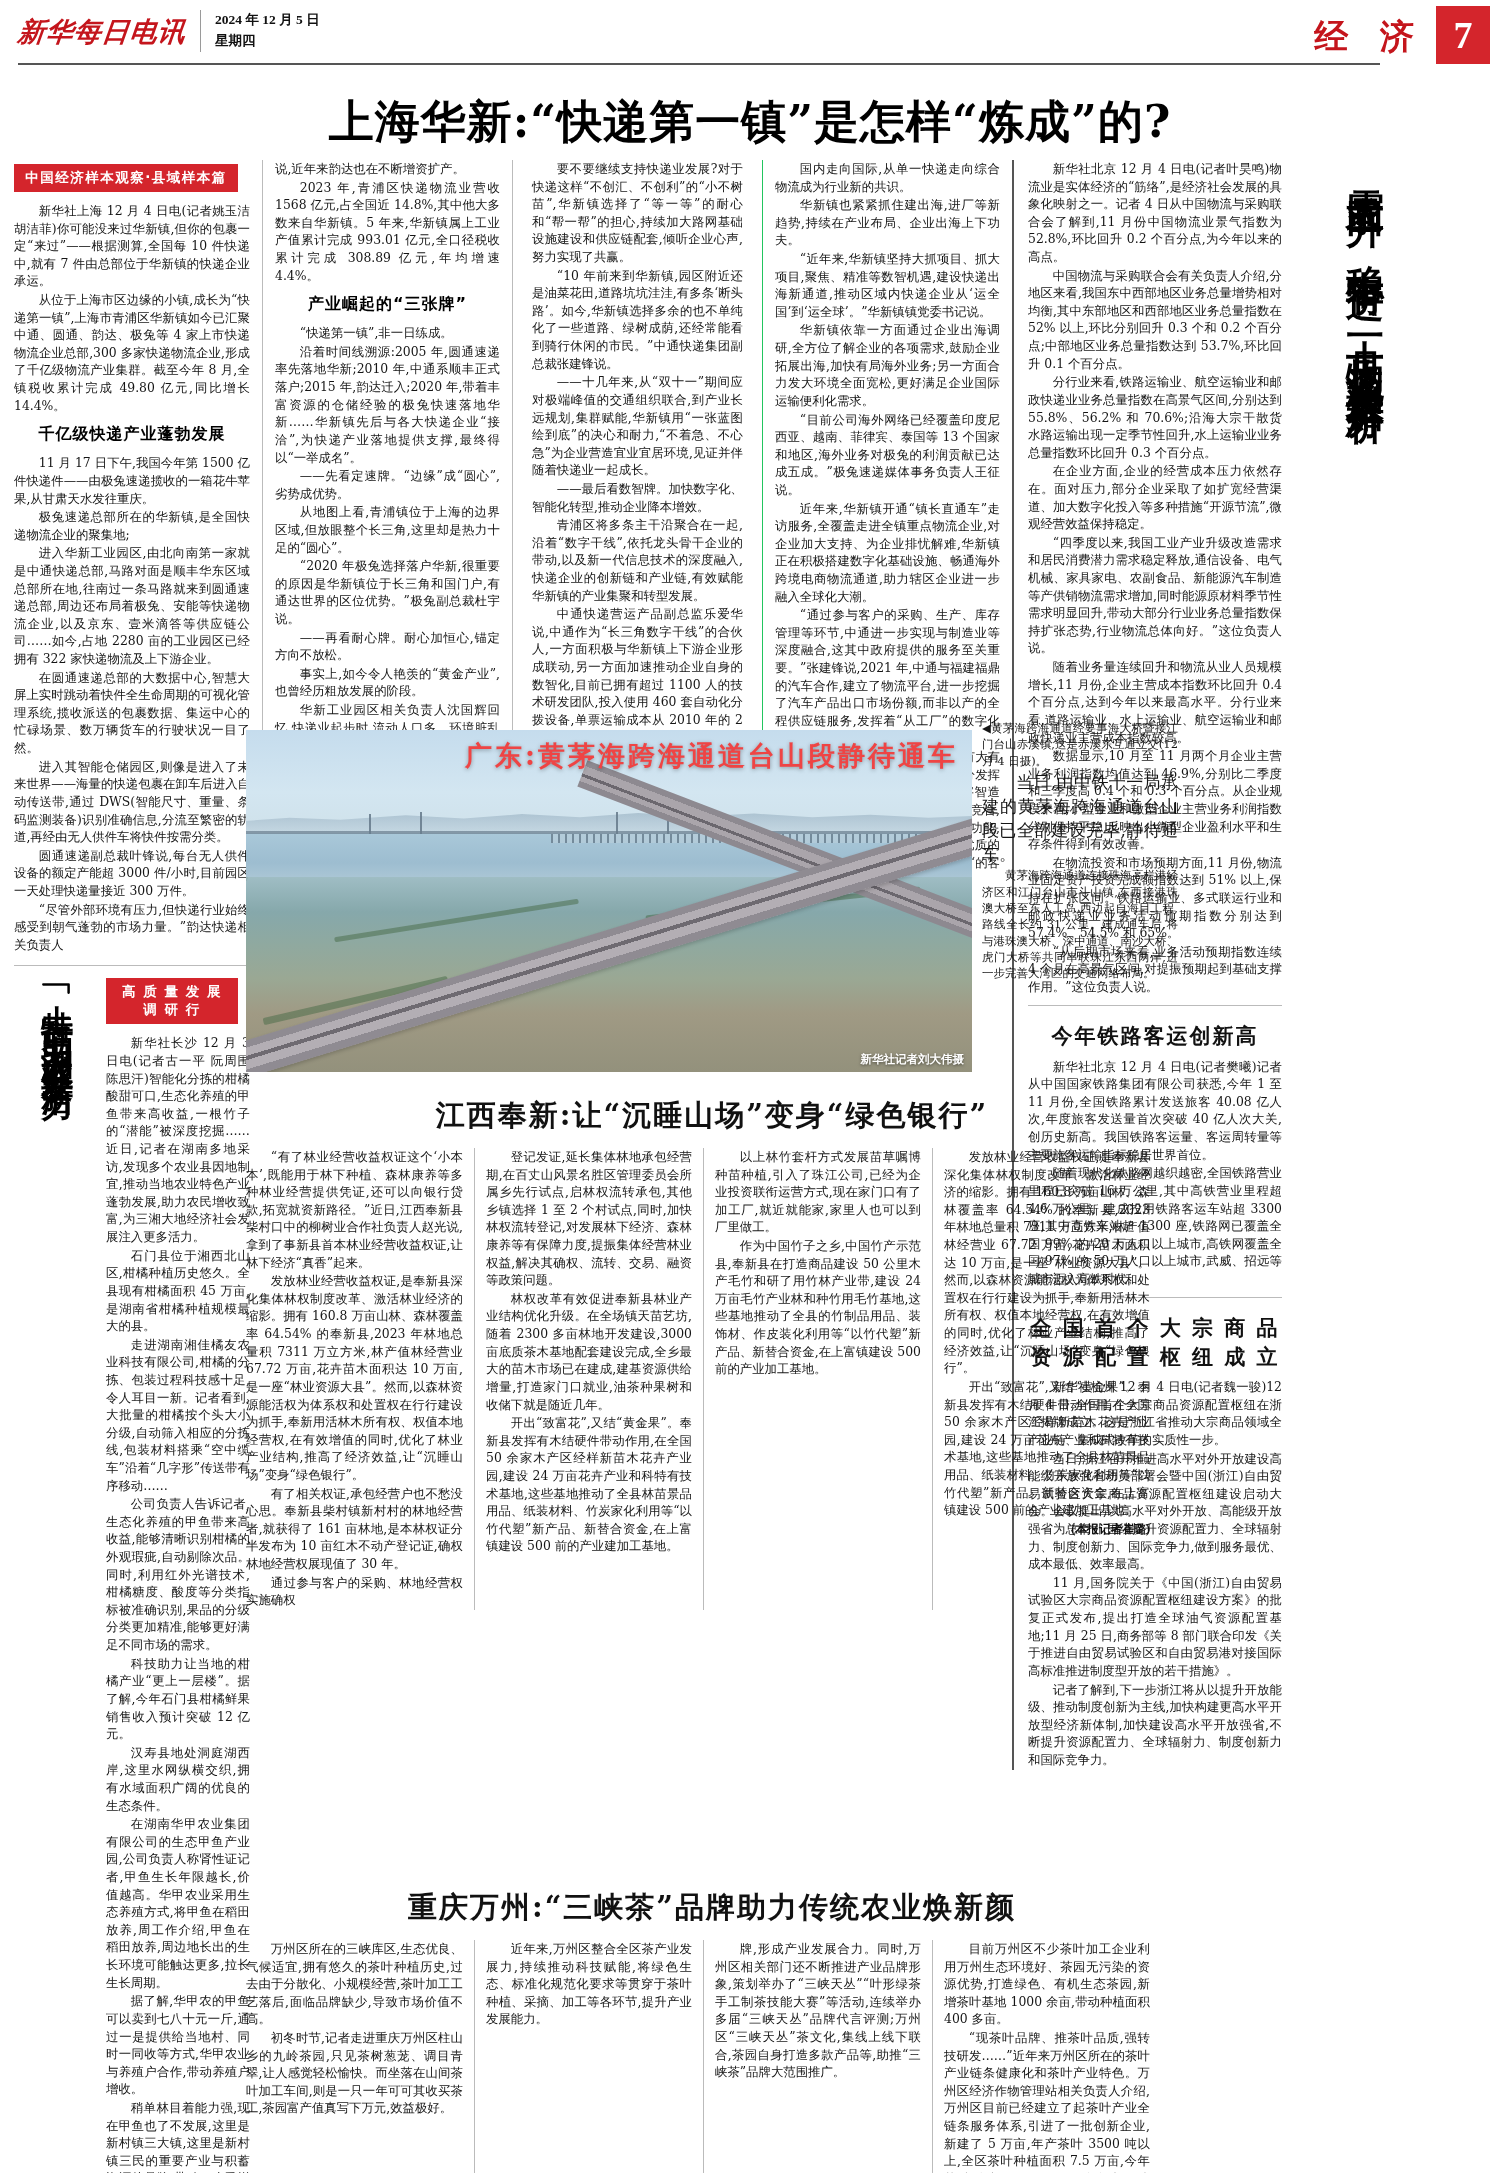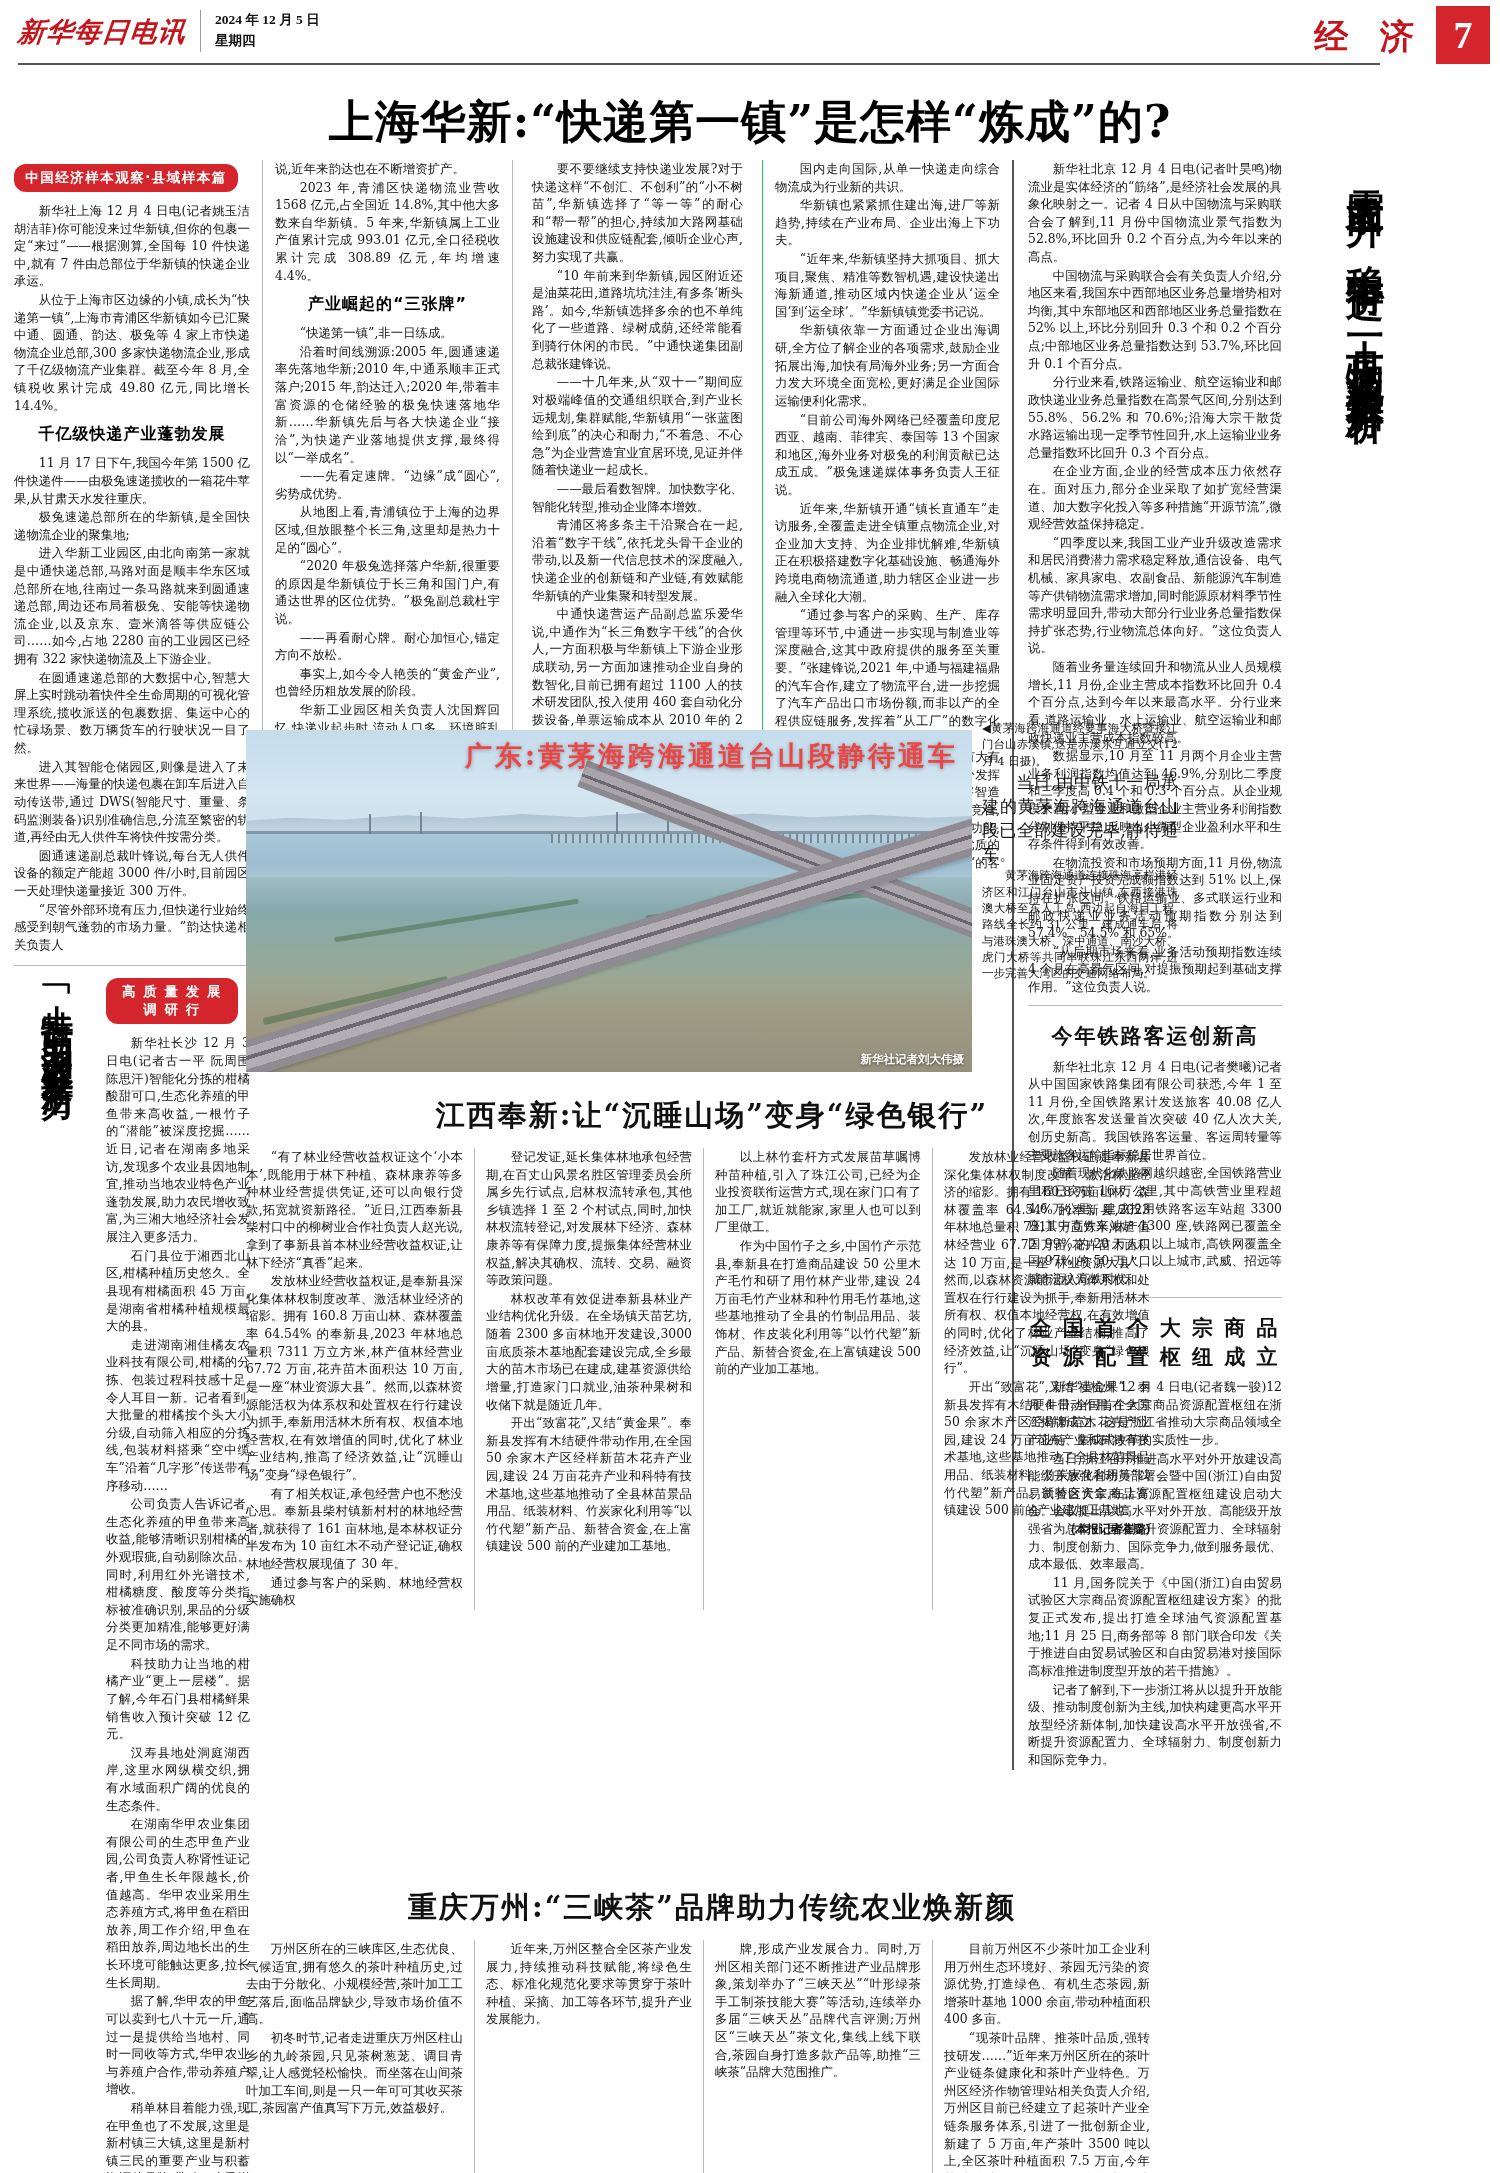--- a/index.html
+++ b/index.html
@@ -109,21 +109,20 @@
   .redtag {
     background:#d4252c;
     color:#fff;
     font-weight:bold;
     font-size:13.5px;
     letter-spacing:1.5px;
     text-align:center;
     padding:5px 6px;
     margin:4px 12px 10px 0;
     font-family:"DejaVu Sans", sans-serif;
-    border-radius:12px;
   }
 
   
   .subhead {
     text-align:center;
     font-weight:bold;
     font-size:16px;
     margin:10px 0 9px 0;
     font-family:"DejaVu Sans", sans-serif;
     letter-spacing:1px;

